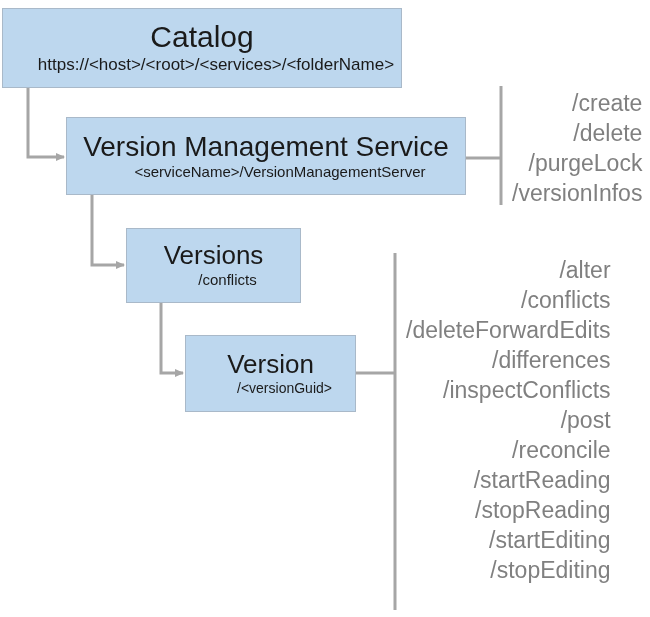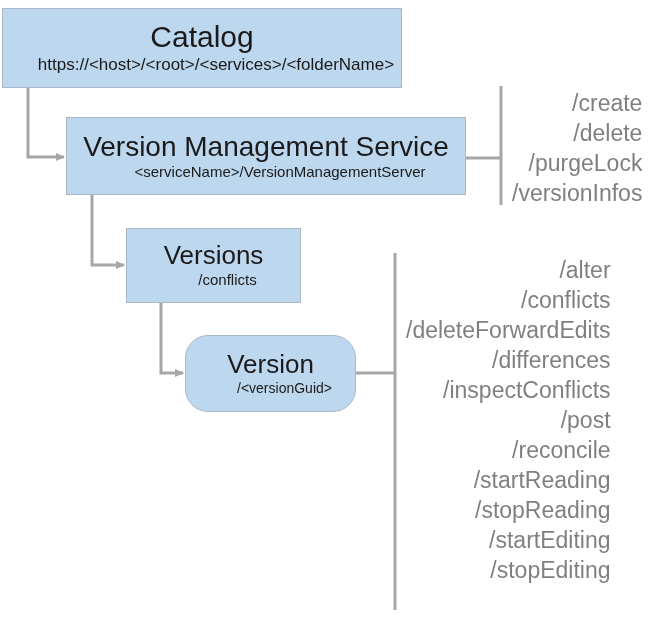--- a/index.html
+++ b/index.html
@@ -64,21 +64,21 @@
 
   
   #node-versions {
     left: 126px; top: 228px; width: 175px; height: 75px;
   }
   #node-versions .node-title { font-size: 26px; text-align: center; }
   #node-versions .node-sub { font-size: 15px; }
 
   
   #node-version {
-    left: 185px; top: 335px; width: 171px; height: 77px; border-radius: 23px;
+    left: 185px; top: 335px; width: 171px; height: 77px;
   }
   #node-version .node-title { font-size: 26px; }
   #node-version .node-sub { font-size: 14px; }
 
   .endpoint-list {
     position: absolute;
     color: #808080;
     font-size: 23px;
     line-height: 30px;
     white-space: nowrap;

